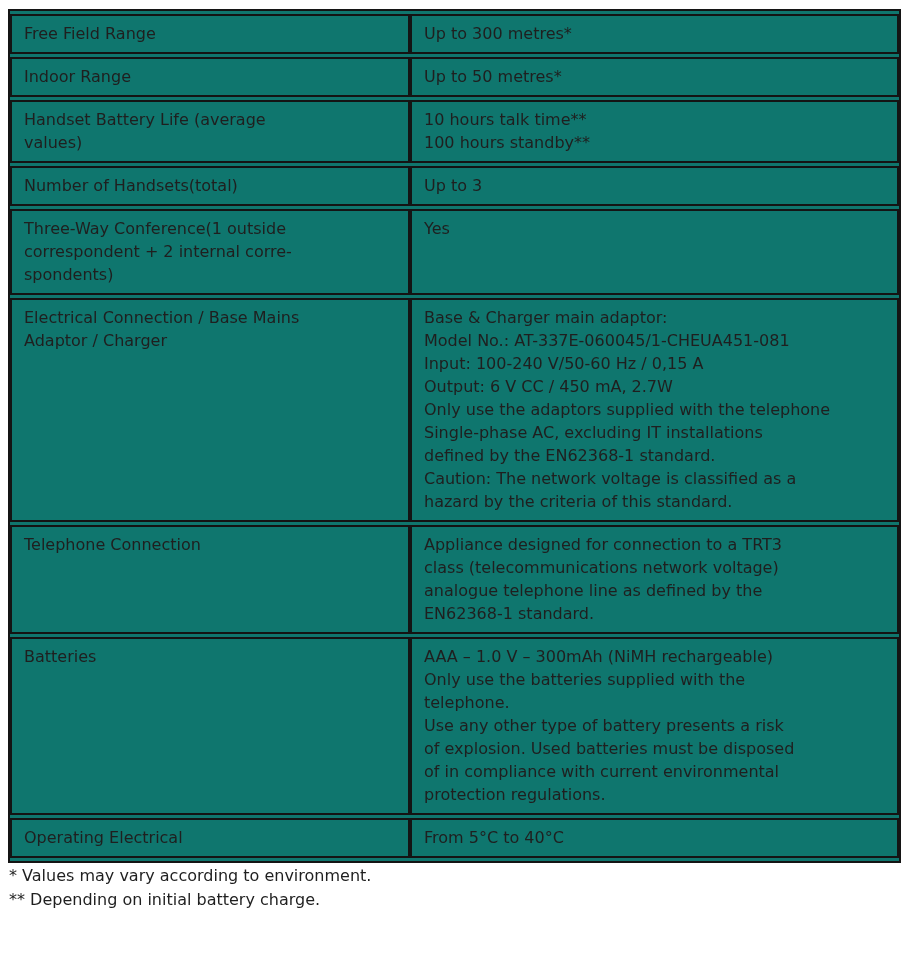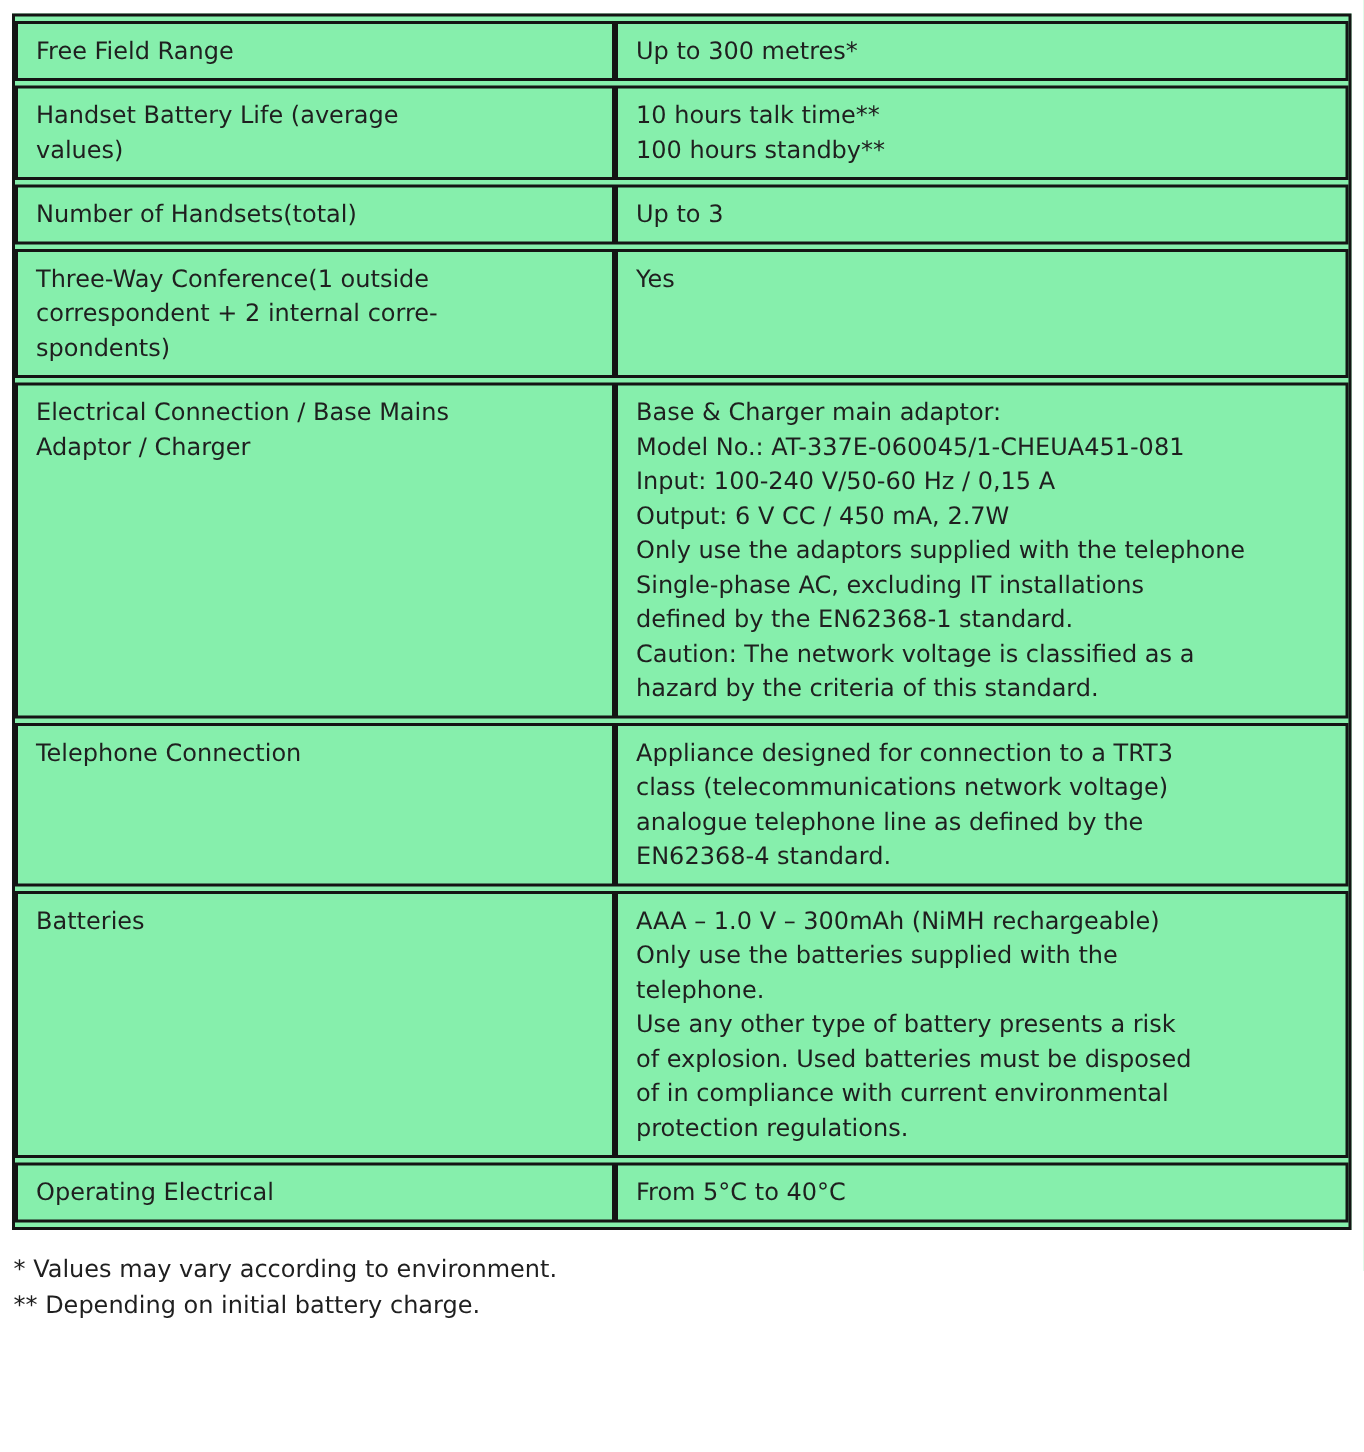--- a/index.html
+++ b/index.html
@@ -17,53 +17,57 @@
   }
   .page {
     padding: 9px 8px 0 8px;
   }
   table.spec-table {
     width: 893px;
     table-layout: fixed;
     border-collapse: separate;
     border-spacing: 0 3px;
     border: 2px solid #141414;
-    background: #86efac;
+    background: #0f766e;
   }
   table.spec-table td {
     border: 2px solid #141414;
     vertical-align: top;
     padding: 6px 12px 7px 12px;
     font-size: 16px;
     line-height: 23px;
     white-space: pre-line;
     word-wrap: break-word;
   }
   td.label-cell { width: 372px; }
   td.value-cell { }
   .footnotes {
-    margin-top: 14px;
+    margin-top: 1px;
     padding-left: 1px;
   }
   .footnote {
     font-size: 16px;
     line-height: 24px;
     color: #1f1f1f;
   }
 </style>
 </head>
 <body>
 
 <div class="page">
 
   <table class="spec-table">
     <tbody>
       <tr>
         <td class="label-cell">Free Field Range</td>
         <td class="value-cell">Up to 300 metres*</td>
+      </tr>
+      <tr>
+        <td class="label-cell">Indoor Range</td>
+        <td class="value-cell">Up to 50 metres*</td>
       </tr>
       <tr>
         <td class="label-cell">Handset Battery Life (average
 values)</td>
         <td class="value-cell">10 hours talk time**
 100 hours standby**</td>
       </tr>
       <tr>
         <td class="label-cell">Number of Handsets(total)</td>
         <td class="value-cell">Up to 3</td>
@@ -85,21 +89,21 @@
 Single-phase AC, excluding IT installations
 defined by the EN62368-1 standard.
 Caution: The network voltage is classified as a
 hazard by the criteria of this standard.</td>
       </tr>
       <tr>
         <td class="label-cell">Telephone Connection</td>
         <td class="value-cell">Appliance designed for connection to a TRT3
 class (telecommunications network voltage)
 analogue telephone line as defined by the
-EN62368-4 standard.</td>
+EN62368-1 standard.</td>
       </tr>
       <tr>
         <td class="label-cell">Batteries</td>
         <td class="value-cell">AAA – 1.0 V – 300mAh (NiMH rechargeable)
 Only use the batteries supplied with the
 telephone.
 Use any other type of battery presents a risk
 of explosion. Used batteries must be disposed
 of in compliance with current environmental
 protection regulations.</td>

